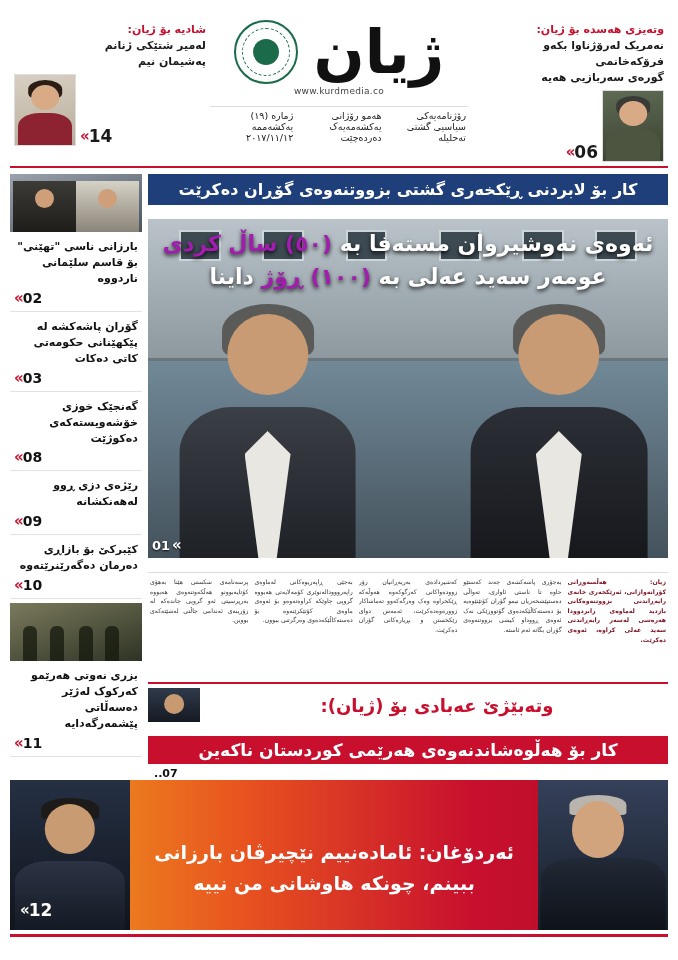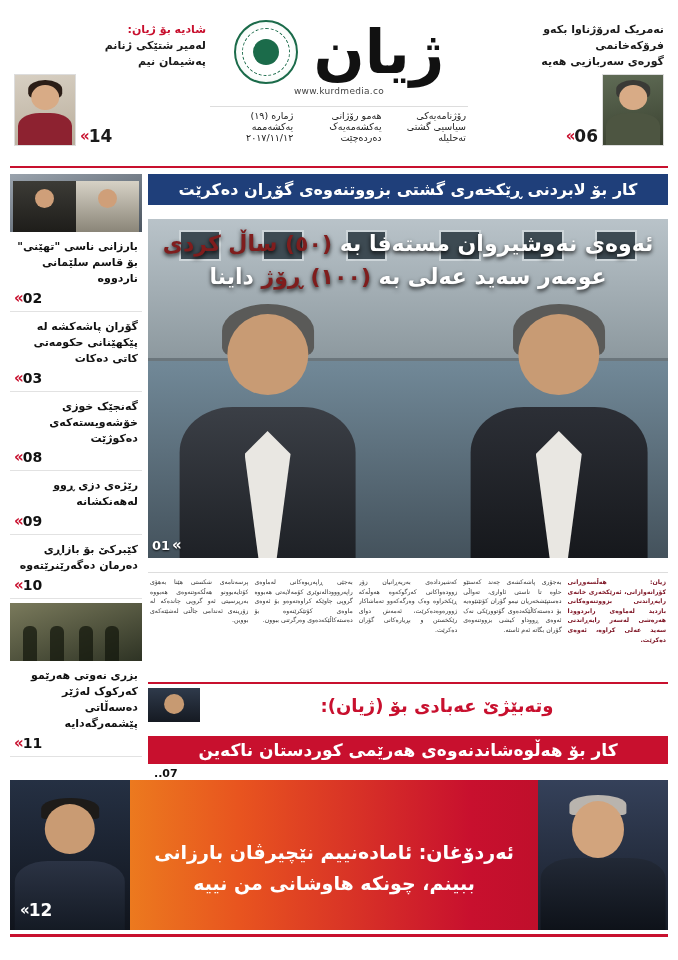--- a/index.html
+++ b/index.html
@@ -274,21 +274,21 @@
 
   .hero-title {
     position: absolute;
     top: 8px; left: 8px; right: 8px;
     direction: rtl; text-align: center;
     color: #ffffff;
     font-size: 22px; font-weight: bold;
     line-height: 1.5;
     text-shadow: 0 2px 4px rgba(0,0,0,.85);
   }
-  .hero-title .red { color: #7f1d1d; }
+  .hero-title .red { color: #a21caf; }
 
   .hero-caption {
     position:absolute; left:4px; bottom:4px;
     display:flex; align-items:center; gap:2px;
     font-size:13px; font-weight:bold; color:#fff;
     text-shadow:0 1px 2px rgba(0,0,0,.9);
   }
 
   
   .textcols {
@@ -439,20 +439,21 @@
       <div class="site">www.kurdmedia.co</div>
       <div class="mast-strip">
         <span>رۆژنامەیەکی سیاسیی گشتی تەحلیلە</span>
         <span>هەمو رۆژانی یەکشەمەیەک دەردەچێت</span>
         <span>ژمارە (١٩) یەکشەممە ٢٠١٧/١١/١٢</span>
       </div>
     </div>
 
     <div class="mast-side mast-right">
       <div class="side-head">
+        <span class="ln red">وتەیزی هەسدە بۆ ژیان:</span>
         <span class="ln">نەمریک لەرۆژناوا بکەو فرۆکەخانمی</span>
         <span class="ln">گورەی سەربازیی هەیە</span>
       </div>
       <div class="side-media">
         <div class="pagenum">
           <span class="chev">«</span>
           <span>06</span>
         </div>
         <div class="portrait man">
           <div class="hair"></div>

